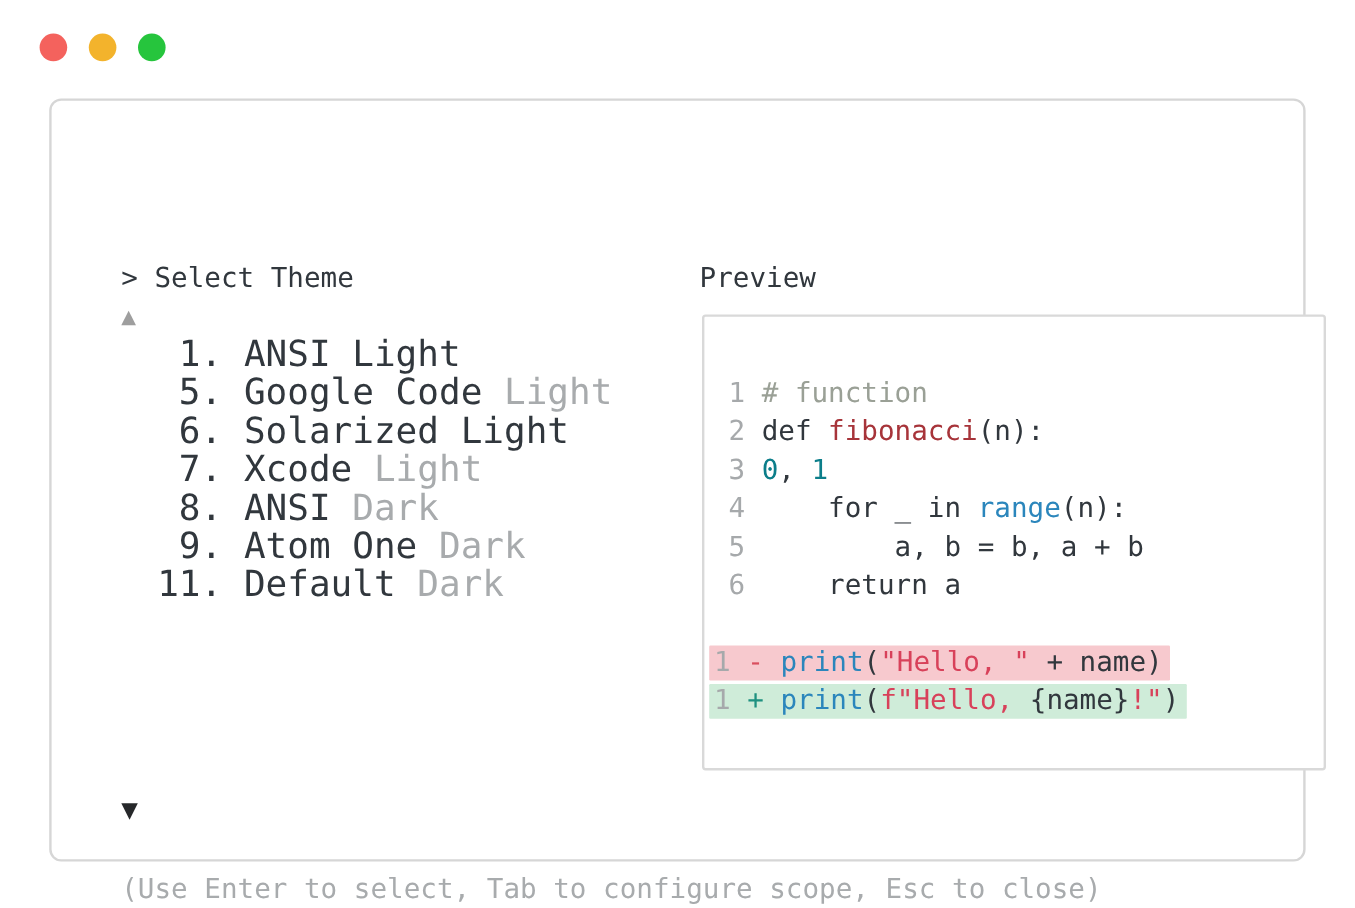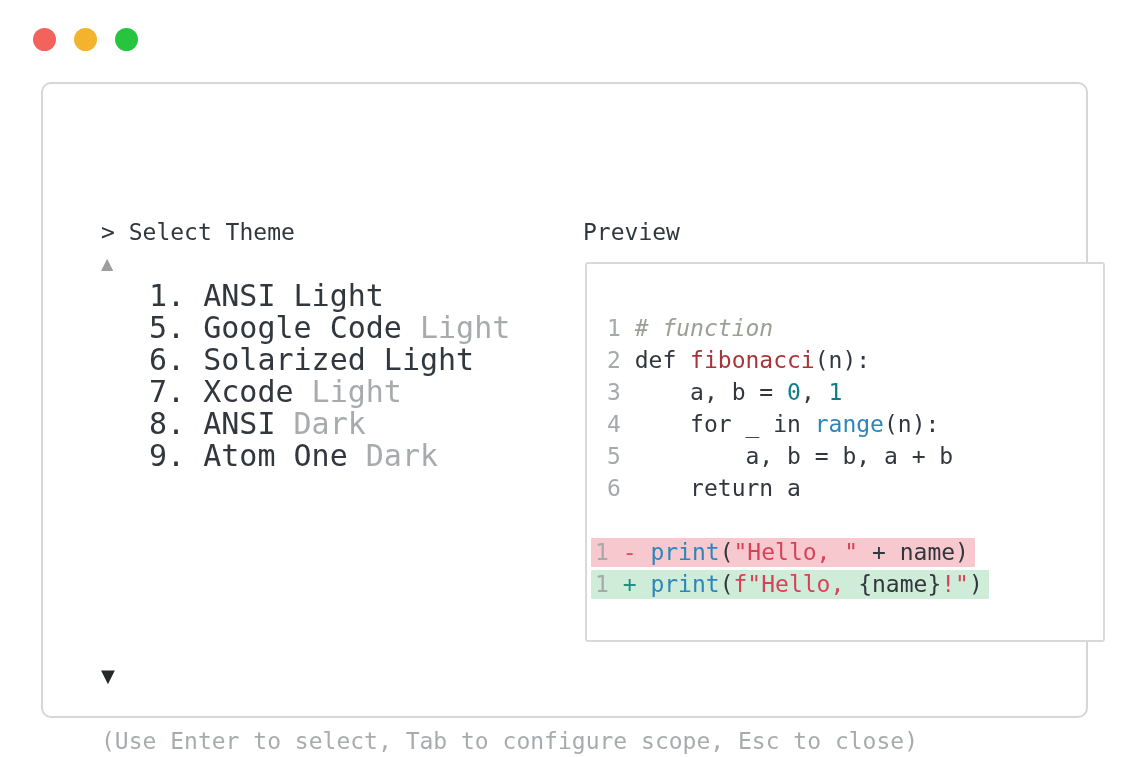--- a/index.html
+++ b/index.html
@@ -37,21 +37,21 @@
     position:absolute;left:542px;top:178px;width:520px;height:380px;
     border:2px solid var(--p-preview_border);border-radius:3px;background:#fff;box-sizing:border-box;
   }
   .code{position:absolute;left:20px;top:48px;}
   .code-line{display:flex;align-items:center;height:32px;font-size:23px;white-space:pre;color:var(--p-tok_plain);}
   .diff-chip{display:inline-flex;align-items:center;height:29px;margin-left:-16px;padding:0 6px 0 4px;border-radius:1px;}
   .diff-chip.removed{background:var(--p-diff_removed_bg);}
   .diff-chip.added{background:var(--p-diff_added_bg);}
   .tok-lineno{color:var(--p-tok_lineno);}
   .tok-plain{color:var(--p-tok_plain);}
-  .tok-comment{color:var(--p-tok_comment);font-style:italic;}
+  .tok-comment{color:var(--p-tok_comment);}
   .tok-func{color:var(--p-tok_func);}
   .tok-number{color:var(--p-tok_number);}
   .tok-call{color:var(--p-tok_call);}
   .tok-string{color:var(--p-tok_string);}
   .tok-minus{color:var(--p-tok_minus);}
   .tok-plus{color:var(--p-tok_plus);}
 </style>
 </head>
 <body>
 
@@ -67,31 +67,32 @@
 
   <div class="arrow up">▲</div>
 
   <div class="list" id="theme-list">
       <div class="list-row"><span class="txt"><span> 1. </span><span>ANSI Light</span></span></div>
       <div class="list-row"><span class="txt"><span> 5. </span><span>Google Code</span><span class="muted"> Light</span></span></div>
       <div class="list-row"><span class="txt"><span> 6. </span><span>Solarized Light</span></span></div>
       <div class="list-row"><span class="txt"><span> 7. </span><span>Xcode</span><span class="muted"> Light</span></span></div>
       <div class="list-row"><span class="txt"><span> 8. </span><span>ANSI</span><span class="muted"> Dark</span></span></div>
       <div class="list-row"><span class="txt"><span> 9. </span><span>Atom One</span><span class="muted"> Dark</span></span></div>
+      <div class="list-row"><span class="txt"><span>11. </span><span>Default</span><span class="muted"> Dark</span></span></div>
     </div>
 
   <div class="arrow down">▼</div>
 
   <div class="help">(Use Enter to select, Tab to configure scope, Esc to close)</div>
 
   <div class="preview-box">
     <div class="code" id="code">
         <div class="code-line"><span class="tok-lineno">1 </span><span class="tok-comment"># function</span></div>
         <div class="code-line"><span class="tok-lineno">2 </span><span class="tok-plain">def </span><span class="tok-func">fibonacci</span><span class="tok-plain">(n):</span></div>
-        <div class="code-line"><span class="tok-lineno">3 </span><span class="tok-plain">    a, b = </span><span class="tok-number">0</span><span class="tok-plain">, </span><span class="tok-number">1</span></div>
+        <div class="code-line"><span class="tok-lineno">3 </span><span class="tok-number">0</span><span class="tok-plain">, </span><span class="tok-number">1</span></div>
         <div class="code-line"><span class="tok-lineno">4 </span><span class="tok-plain">    for _ in </span><span class="tok-call">range</span><span class="tok-plain">(n):</span></div>
         <div class="code-line"><span class="tok-lineno">5 </span><span class="tok-plain">        a, b = b, a + b</span></div>
         <div class="code-line"><span class="tok-lineno">6 </span><span class="tok-plain">    return a</span></div>
         <div class="code-line"></div>
         <div class="code-line"><span class="diff-chip removed"><span class="tok-lineno">1 </span><span class="tok-minus">- </span><span class="tok-call">print</span><span class="tok-plain">(</span><span class="tok-string">"Hello, "</span><span class="tok-plain"> + name)</span></span></div>
         <div class="code-line"><span class="diff-chip added"><span class="tok-lineno">1 </span><span class="tok-plus">+ </span><span class="tok-call">print</span><span class="tok-plain">(</span><span class="tok-string">f"Hello, </span><span class="tok-plain">{name}</span><span class="tok-string">!"</span><span class="tok-plain">)</span></span></div>
       </div>
   </div>
 </div>
 

